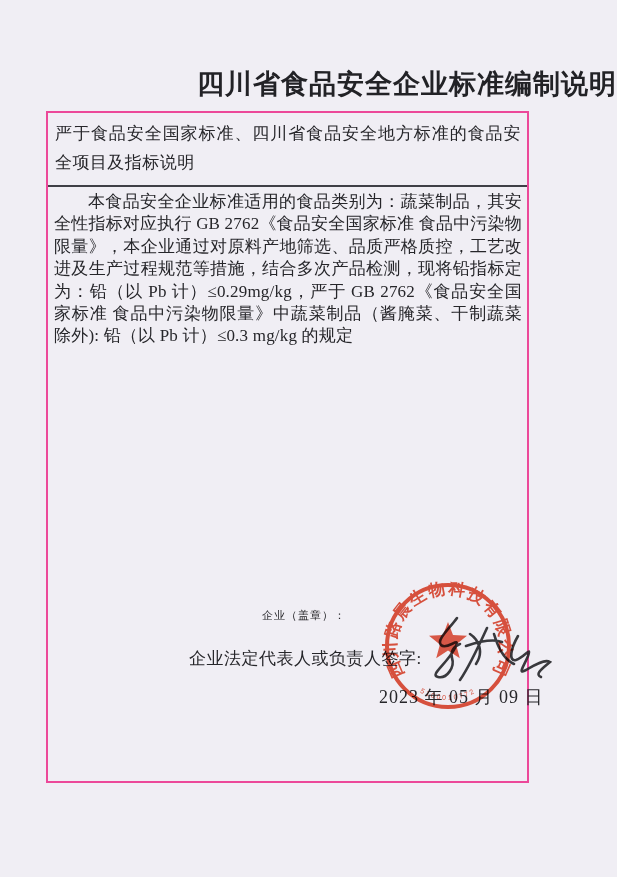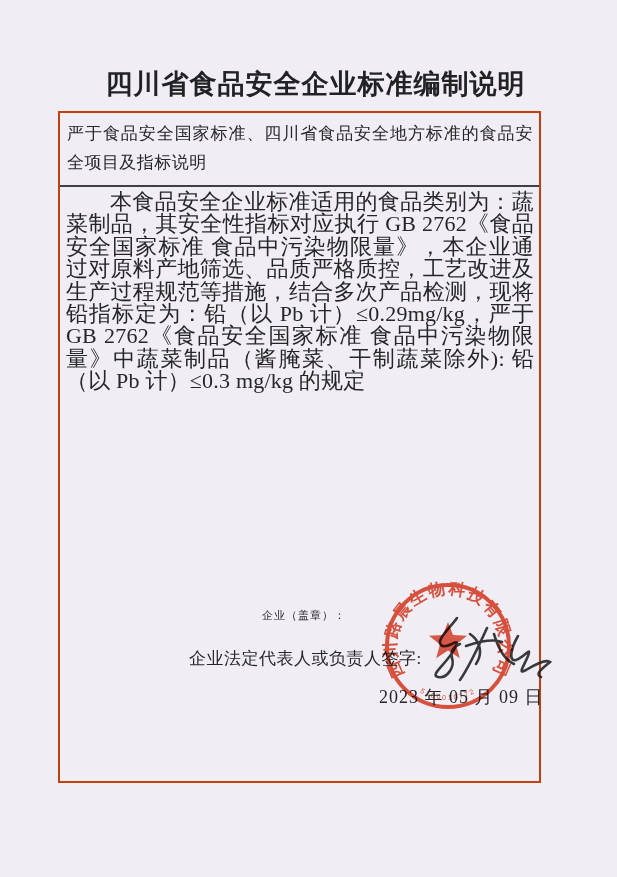--- a/index.html
+++ b/index.html
@@ -10,51 +10,51 @@
     background: #f0eef4;
     overflow: hidden;
     font-family: "Liberation Serif", "DejaVu Serif", serif;
     color: #26262a;
   }
   .doc-title {
     position: absolute;
     top: 66px;
     left: 0;
     width: 100%;
-    text-align: center;
+    text-align: right;
     text-indent: 14px;
     font-family: Liberation Sans, sans-serif;
     font-weight: 700;
     font-size: 27px;
     letter-spacing: 1px;
     color: #222226;
   }
   .doc-table {
     position: absolute;
-    left: 58px;
+    left: 46px;
     top: 111px;
     width: 479px;
     height: 668px;
-    border: 2px solid #c2410c;
+    border: 2px solid #ec4899;
     box-sizing: content-box;
   }
   .header-cell {
     border-bottom: 2px solid #3f3f46;
     padding: 6px 6px 8px 7px;
     font-size: 17px;
     line-height: 29px;
     letter-spacing: 0.45px;
     text-align: justify;
   }
   .body-cell {
     padding: 4px 5px 0 6px;
   }
   .body-cell p {
     margin: 0;
-    font-size: 22px;
+    font-size: 17px;
     line-height: 22.4px;
     letter-spacing: 0.2px;
     text-align: justify;
     text-indent: 2em;
   }
   .seal-label {
     position: absolute;
     left: 262px;
     top: 608px;
     font-size: 11px;

